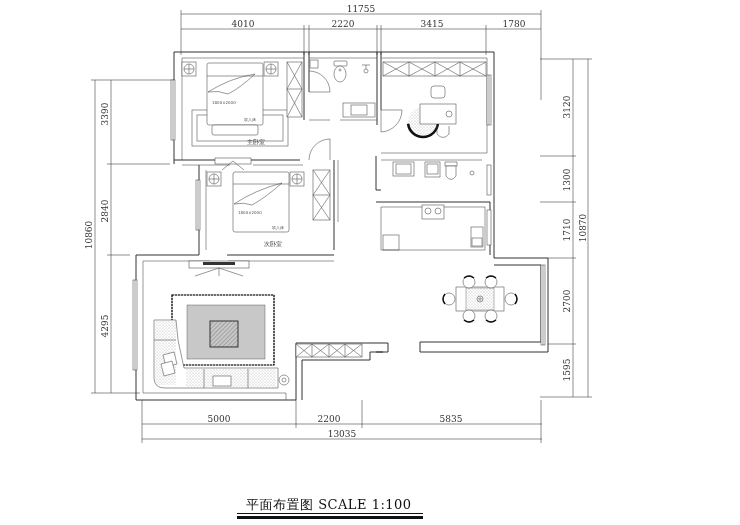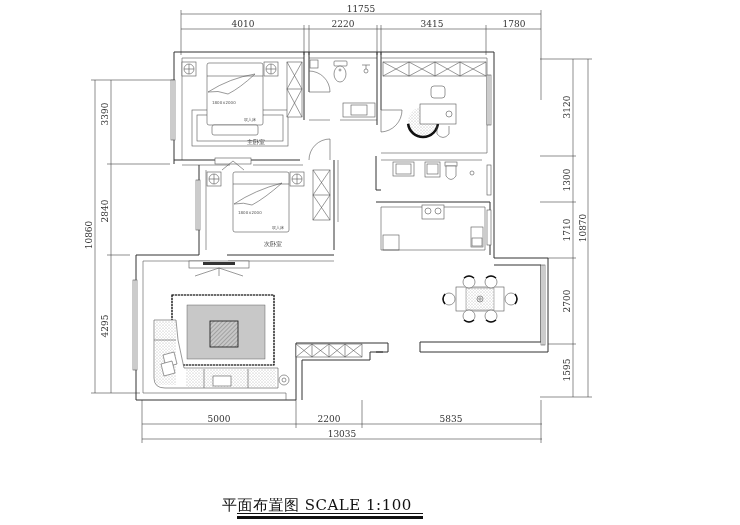--- a/index.html
+++ b/index.html
@@ -5,21 +5,21 @@
   html,body{margin:0;padding:0;background:#fff;}
   body{width:740px;height:525px;position:relative;overflow:hidden;font-family:"DejaVu Serif",serif;}
   svg{position:absolute;left:0;top:0;}
   .w{stroke:#333;stroke-width:1;fill:none;}
   .wt{stroke:#555;stroke-width:0.6;fill:none;}
   .d{stroke:#444;stroke-width:0.6;fill:none;}
   .f{stroke:#555;stroke-width:0.6;fill:#fff;}
   .dim{font-size:9px;fill:#333;font-family:"DejaVu Serif",serif;}
   .lbl{font-size:6px;fill:#333;font-family:"DejaVu Sans",sans-serif;}
   .tiny{font-size:4px;fill:#555;font-family:"DejaVu Sans",sans-serif;}
-  #title{position:absolute;left:222px;top:496px;font-size:15px;color:#111;font-family:"DejaVu Serif",serif;letter-spacing:0.5px;white-space:nowrap;}
+  #title{position:absolute;left:246px;top:496px;font-size:13px;color:#111;font-family:"DejaVu Serif",serif;letter-spacing:0.5px;white-space:nowrap;}
   #title-rule1{position:absolute;left:237px;top:513px;width:186px;height:1.2px;background:#111;}
   #title-rule2{position:absolute;left:237px;top:516px;width:186px;height:2.5px;background:#111;}
 </style>
 </head>
 <body>
 
 <svg width="740" height="525" viewBox="0 0 740 525">
   <defs>
     <pattern id="hatchV" width="2" height="4" patternUnits="userSpaceOnUse">
       <line x1="1" y1="0" x2="1" y2="4" stroke="#444" stroke-width="0.6"></line>

